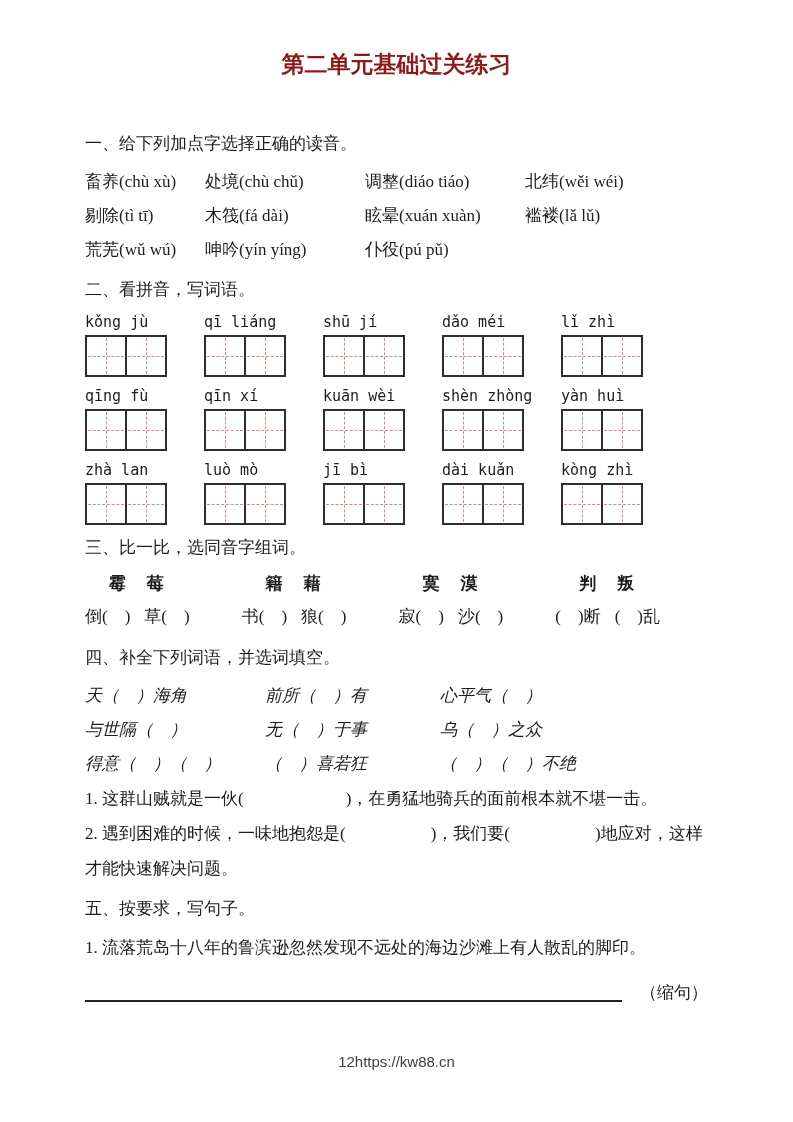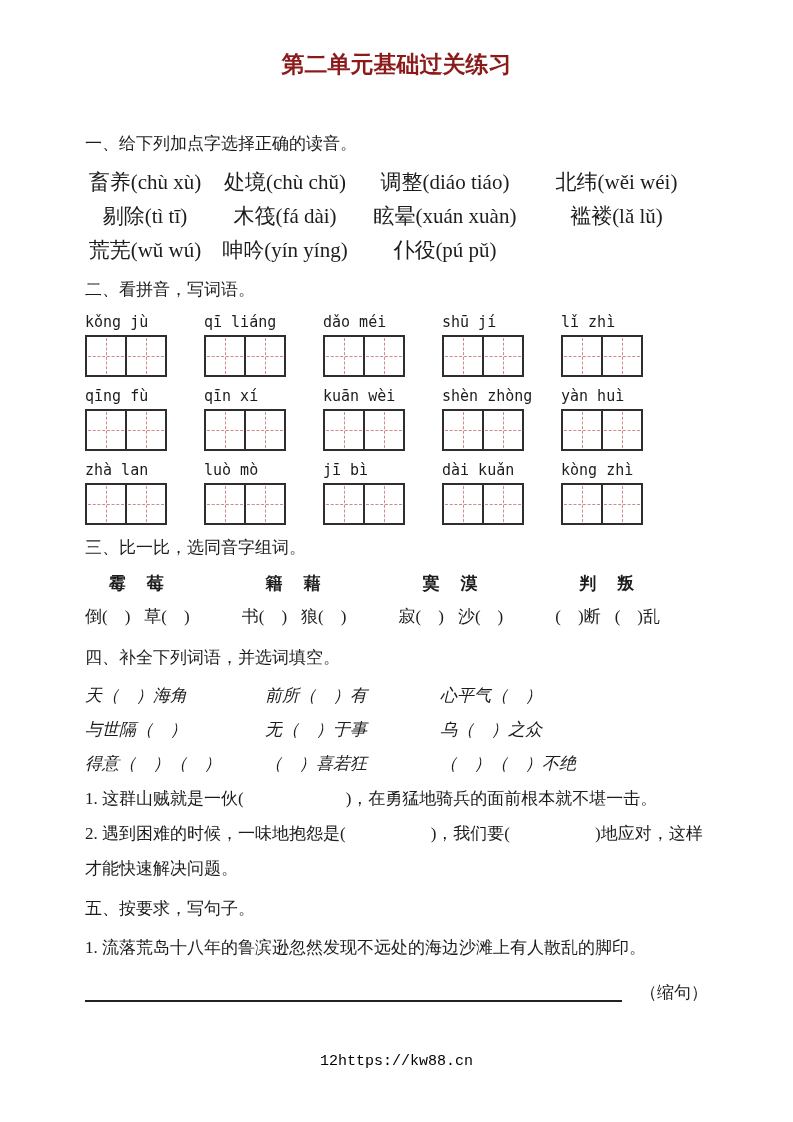--- a/index.html
+++ b/index.html
@@ -24,23 +24,22 @@
     color: #8b1a1a;
     margin: 0 0 48px;
   }
   .heading { font-size: 17px; line-height: 30px; margin: 8px 0 6px; }
   section:first-of-type .heading { margin-top: 16px; }
 
   
   .s1-row {
     display: grid;
     grid-template-columns: 120px 160px 160px 1fr;
-    font-size: 21px; line-height: 34px;
+    font-size: 17px; line-height: 34px;
     white-space: nowrap;
-    text-align: center;
   }
 
   
   .py-row {
     display: flex; justify-content: space-between;
     width: 558px; margin-bottom: 8px;
   }
   .word-block { width: 82px; display: flex; flex-direction: column; align-items: flex-start; }
   .pinyin {
     font-family: "DejaVu Sans Mono", monospace;
@@ -78,22 +77,22 @@
   .question { font-size: 17px; line-height: 35px; }
 
   
   .s5-line { display: flex; align-items: flex-end; margin-top: 14px; }
   .s5-rule { flex: 1; height: 0; border-bottom: 2px solid #222; margin-bottom: 5px; }
   .s5-hint { font-size: 17px; line-height: 28px; margin-left: 18px; white-space: nowrap; }
 
   .footer {
     position: absolute; left: 0; right: 0; bottom: 52px;
     text-align: center;
-    font-family: Liberation Mono, monospace;
-    font-size: 15px; color: #000000;
+    font-family: Liberation Sans, sans-serif;
+    font-size: 15px; color: #404040;
   }
 </style>
 </head>
 <body>
 
 <div class="page">
 
   <h1 class="title">第二单元基础过关练习</h1>
 
   <section>
@@ -129,28 +128,28 @@
           </div>
       </div>
       <div class="word-block">
         <div class="pinyin">qī liáng</div>
         <div class="tzg">
             <div class="tzg-cell"></div>
             <div class="tzg-cell"></div>
           </div>
       </div>
       <div class="word-block">
+        <div class="pinyin">shū jí</div>
+        <div class="tzg">
+            <div class="tzg-cell"></div>
+            <div class="tzg-cell"></div>
+          </div>
+      </div>
+      <div class="word-block">
         <div class="pinyin">dǎo méi</div>
-        <div class="tzg">
-            <div class="tzg-cell"></div>
-            <div class="tzg-cell"></div>
-          </div>
-      </div>
-      <div class="word-block">
-        <div class="pinyin">shū jí</div>
         <div class="tzg">
             <div class="tzg-cell"></div>
             <div class="tzg-cell"></div>
           </div>
       </div>
       <div class="word-block">
         <div class="pinyin">lǐ zhì</div>
         <div class="tzg">
             <div class="tzg-cell"></div>
             <div class="tzg-cell"></div>

